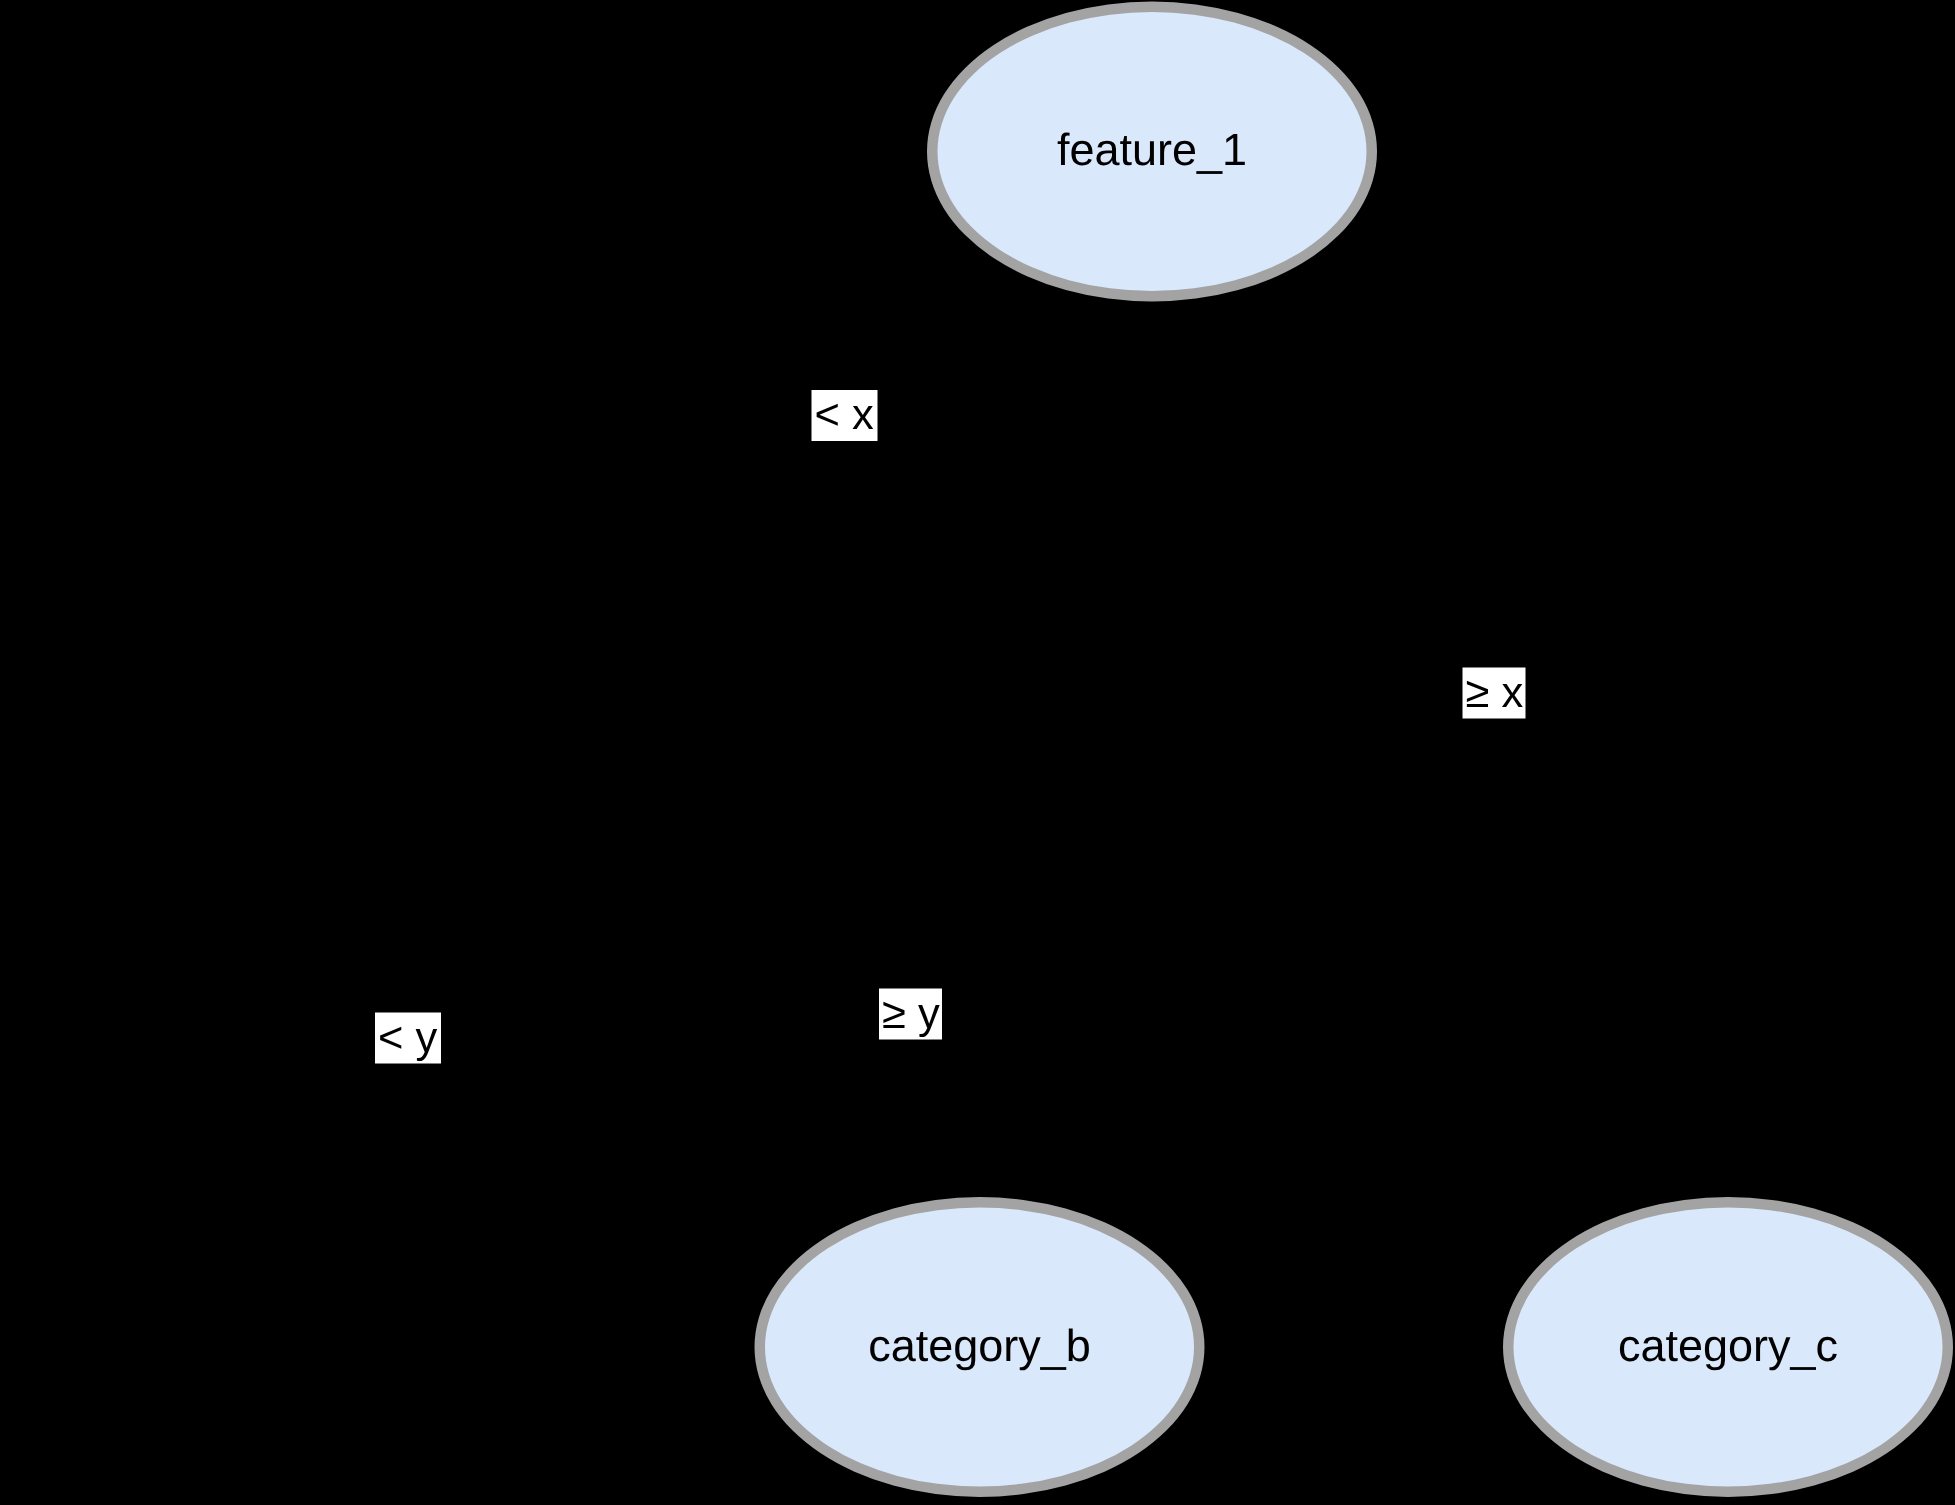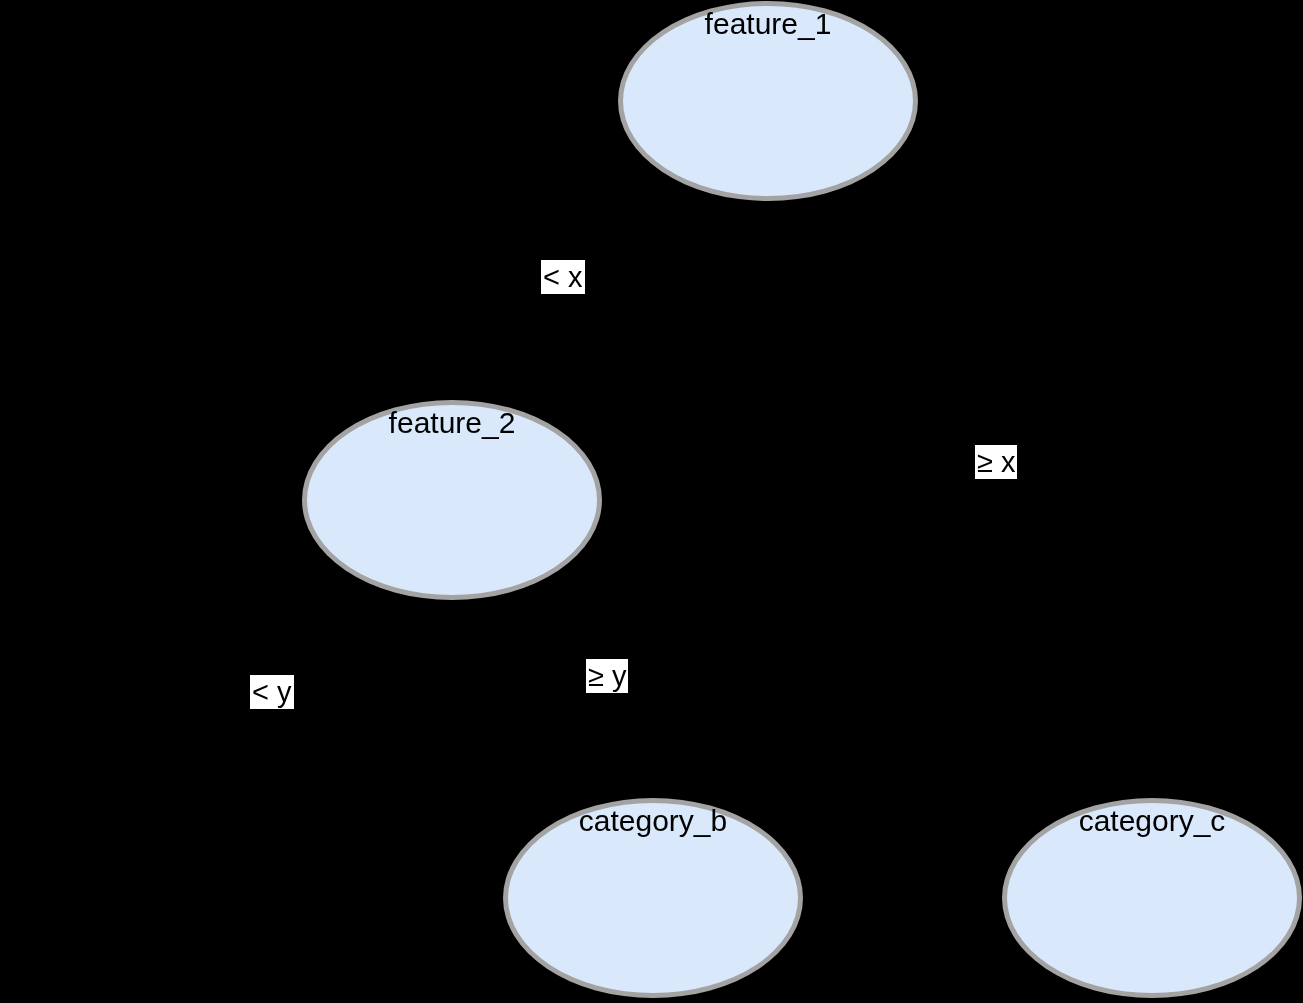--- a/index.html
+++ b/index.html
@@ -24,24 +24,24 @@
   .edges line {
     stroke: #000000;
     stroke-width: 2;
   }
   .node {
     position: absolute;
     width: 300px;
     height: 200px;
     box-sizing: border-box;
     background: #dae8fc;
-    border: 5px solid #a3a3a3;
+    border: 7px solid #a3a3a3;
     border-radius: 50%;
     display: flex;
-    align-items: flex-start;
+    align-items: center;
     justify-content: center;
     z-index: 2;
   }
   .node .node-label {
     color: #000000;
     font-size: 30px;
     line-height: 1.2;
     white-space: nowrap;
   }
   .edge-label {
@@ -73,23 +73,20 @@
     <line x1="768" y1="101" x2="452" y2="500"></line>
     <line x1="768" y1="101" x2="1152" y2="898"></line>
     <line x1="452" y1="500" x2="152" y2="899"></line>
     <line x1="452" y1="500" x2="653" y2="898"></line>
   </svg>
 
   <div class="node" id="node-feature-1">
     <span class="node-label">feature_1</span>
   </div>
 
-  <div class="node" id="node-feature-2">
-    <span class="node-label">feature_2</span>
-  </div>
 
 
   <div class="node" id="node-category-c">
     <span class="node-label">category_c</span>
   </div>
 
   <div class="node" id="node-category-b">
     <span class="node-label">category_b</span>
   </div>
 

